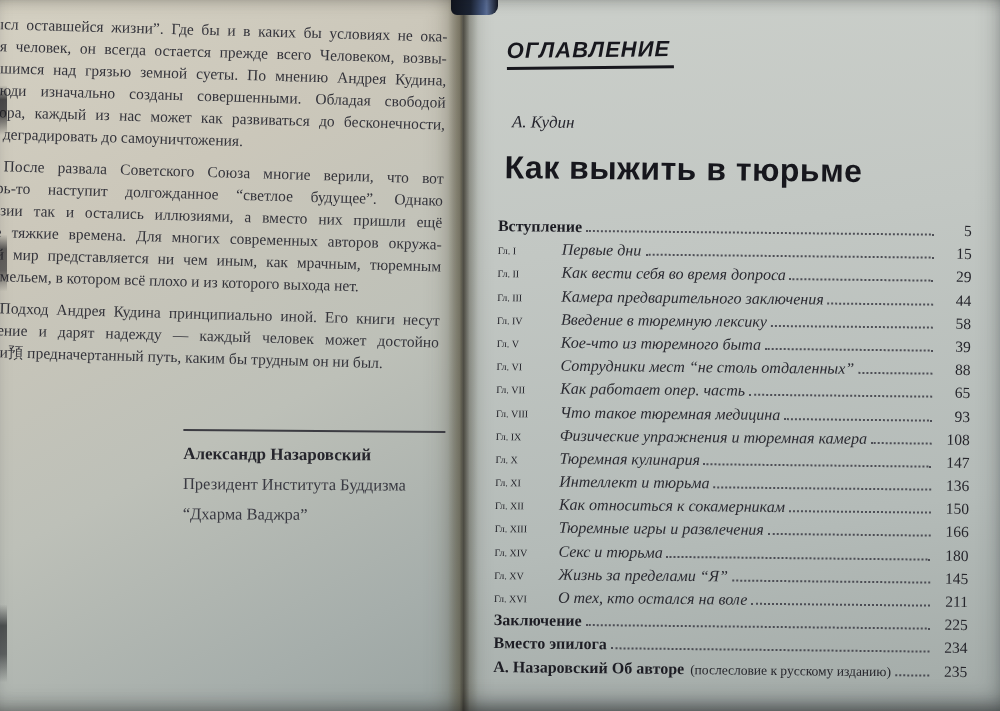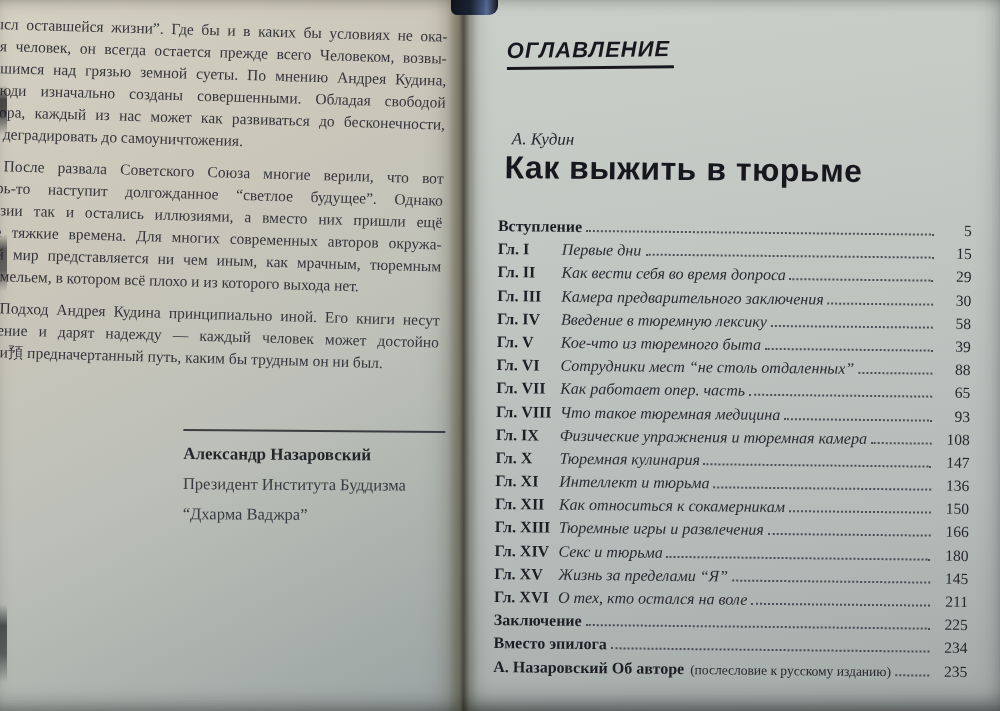--- a/index.html
+++ b/index.html
@@ -71,32 +71,32 @@
     display:inline-block;
     font-family:"Liberation Sans", sans-serif;
     font-weight:bold; font-style:italic;
     font-size:22px; letter-spacing:1px;
     color: var(--ink_strong,#17171d);
     border-bottom:3px solid var(--ink_strong,#17171d);
     padding:0 4px 3px 0;
     transform: rotate(-1.2deg);
   }
   .author {
-    position:absolute; left:51px; top:129px;
+    position:absolute; left:51px; top:112px;
     font-style:italic; font-size:17px; color:#26262e;
   }
   .book-title {
     position:absolute; left:44px; top:149px;
     font-family:"Liberation Sans", sans-serif;
     font-weight:bold; font-size:32px; letter-spacing:0.5px;
     color: var(--ink_strong,#15151b);
   }
   .toc { position:absolute; left:38px; top:217px; width:474px; }
   .toc-row { display:flex; align-items:baseline; height:23.2px; font-size:16px; }
-  .toc-ch { flex:0 0 64px; font-weight:bold; font-size:16px; color:#1e1e25; white-space:nowrap; }
+  .toc-ch { flex:0 0 64px; font-weight:normal; font-size:10px; color:#1e1e25; white-space:nowrap; }
   .toc-title { font-style:italic; color:#2a2a31; white-space:nowrap; }
   .toc-row.plain .toc-title { font-style:normal; font-weight:bold; color:#1d1d24; }
   .toc-suffix { font-size:13.5px; color:#26262c; margin-left:6px; white-space:nowrap; }
   .toc-dots { flex:1 1 auto; min-width:12px; border-bottom:2.5px dotted #3b3b44; margin:0 2px 4px 4px; opacity:0.85; }
   .toc-page { flex:0 0 36px; text-align:right; font-size:15.5px; color:#26262c; }
 </style>
 </head>
 <body>
 
 <div class="photo">
@@ -154,21 +154,21 @@
           <div class="toc-row">
             <span class="toc-ch">Гл. II</span>
             <span class="toc-title">Как вести себя во время допроса</span>
             <span class="toc-dots"></span>
             <span class="toc-page">29</span>
           </div>
           <div class="toc-row">
             <span class="toc-ch">Гл. III</span>
             <span class="toc-title">Камера предварительного заключения</span>
             <span class="toc-dots"></span>
-            <span class="toc-page">30</span>
+            <span class="toc-page">44</span>
           </div>
           <div class="toc-row">
             <span class="toc-ch">Гл. IV</span>
             <span class="toc-title">Введение в тюремную лексику</span>
             <span class="toc-dots"></span>
             <span class="toc-page">58</span>
           </div>
           <div class="toc-row">
             <span class="toc-ch">Гл. V</span>
             <span class="toc-title">Кое-что из тюремного быта</span>

